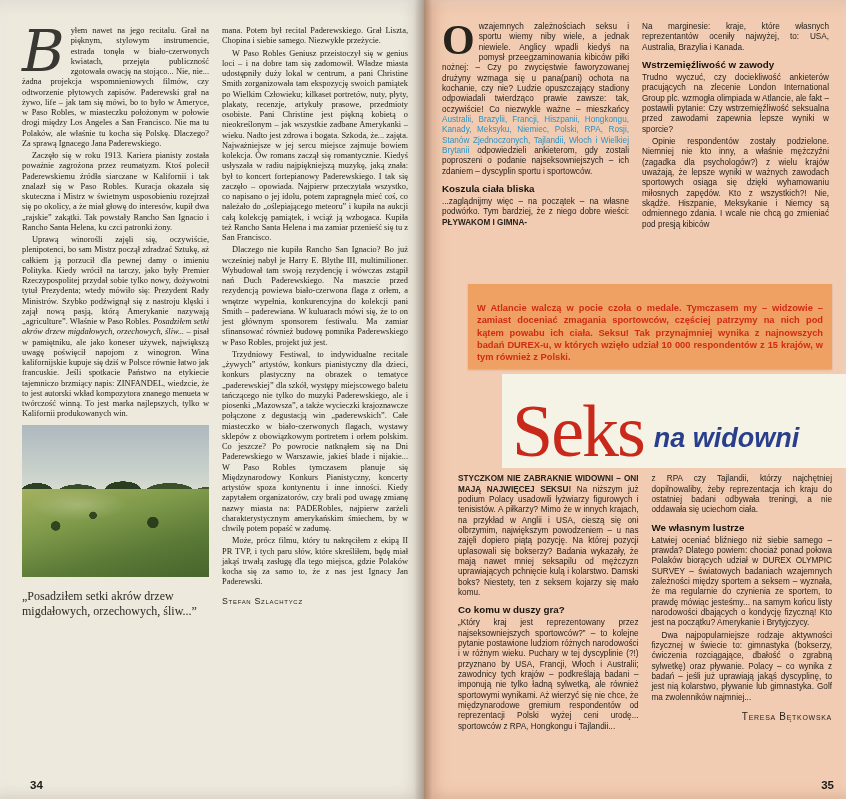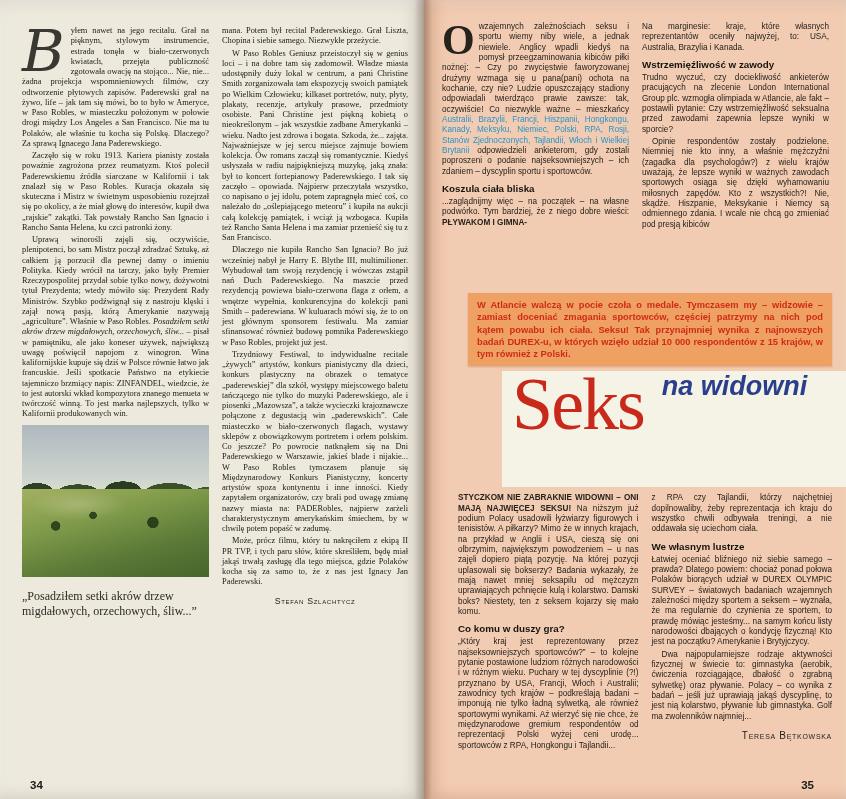--- a/index.html
+++ b/index.html
@@ -28,39 +28,39 @@
       radial-gradient(ellipse 42px 16px at 79% 60%, #3a5029 59%, transparent 60%),
       radial-gradient(ellipse 30px 12px at 100% 64%, #44552c 59%, transparent 60%); }
   .photo-field { position:absolute; left:0; top:64px; width:100%; height:88px;
       background:
       radial-gradient(circle 5px at 18% 42%, #31451f 90%, transparent 100%),
       radial-gradient(circle 4px at 38% 30%, #31451f 90%, transparent 100%),
       radial-gradient(circle 6px at 70% 38%, #2c3f1d 90%, transparent 100%),
       radial-gradient(ellipse 70px 22px at 30% 18%, rgba(225,225,190,0.30), transparent 70%),
       linear-gradient(165deg,#a3b161 0%, #7f9a4a 35%, #5a7836 70%, #47642c 100%); }
   .caption { font-family:"Liberation Serif", serif; font-size:12px; line-height:1.3; color:#2c2a25; margin-top:12px; }
-  .author-line { font-variant:small-caps; letter-spacing:0.7px; font-size:8.8px; text-align:center; margin-top:8px; color:#23211d; }
+  .author-line { font-variant:small-caps; letter-spacing:0.7px; font-size:8.8px; text-align:left; margin-top:8px; color:#23211d; }
   .pageno { position:absolute; bottom:8px; font-size:11.5px; font-weight:bold; color:#1d1b17; }
   .pageno-left { left:30px; }
-  .pageno-right { right:32px; }
+  .pageno-right { right:12px; }
 
   
   .rp-content { padding:22px 14px 0 18px; }
   .rp-cols { display:flex; gap:13px; }
   .rp-col { width:187px; }
   .rp-top { height:258px; overflow:hidden; }
   .rp-body { font-size:8.2px; line-height:1.26; text-align:justify; color:#26221c; margin-bottom:2px; }
   .dropcap-o { float:left; font-family:"Liberation Serif", serif; font-weight:bold; font-size:42px; line-height:33px; padding:2px 4px 0 0; color:#26221c; }
   .rp-heading { font-size:9.8px; font-weight:bold; color:#17140f; margin:6px 0 3px; }
   .countries { color:#2a93c5; }
   .bold-caps { font-weight:bold; }
-  .hl-box { margin:13px 0 5px 26px; background:#efa063; padding:6px 9px 6px 9px;
+  .hl-box { margin:4px 0 5px 26px; background:#efa063; padding:18px 9px 6px 9px;
             box-shadow:0 1px 2px rgba(120,60,20,0.25); }
   .hl-box p { font-size:9.3px; font-weight:bold; line-height:1.32; color:#cf2c15; text-align:justify; }
-  .title-row { margin:2px -14px 6px 60px; background:#f5f2e6; height:116px; display:flex; padding:0 12px 4px 10px;gap:8px; }
+  .title-row { margin:2px -14px 6px 60px; background:#f5f2e6; height:94px; display:flex; align-items:flex-end; padding:0 12px 4px 10px; }
   .title-main { font-family:"Liberation Serif", serif; font-size:74px; line-height:0.9; color:#c9291a; letter-spacing:-2px; }
   .title-sub { font-size:27px; font-weight:bold; font-style:italic; color:#2a3f8c; margin:0 0 10px 10px; }
   .rp-bottom { height:336px; overflow:hidden; margin-top:2px;margin-left:16px; }
   .rp-author { font-variant:small-caps; letter-spacing:0.7px; font-size:10px; text-align:right; margin-top:8px; color:#26221c; }
 </style>
 </head>
 <body>
 
 <div class="spread">
 
@@ -121,24 +121,24 @@
         <span class="title-sub">na widowni</span>
       </div>
 
       <div class="rp-cols rp-bottom">
         <div class="rp-col">
           <p class="rp-body"><span class="bold-caps">STYCZKOM NIE ZABRAKNIE WIDOWNI – ONI MAJĄ NAJWIĘCEJ SEKSU!</span><span> Na niższym już podium Polacy usadowili łyżwiarzy figurowych i tenisistów. A piłkarzy? Mimo że w innych krajach, na przykład w Anglii i USA, cieszą się oni olbrzymim, największym powodzeniem – u nas zajęli dopiero piątą pozycję. Na której pozycji uplasowali się bokserzy? Badania wykazały, że mają nawet mniej seksapilu od mężczyzn uprawiających pchnięcie kulą i kolarstwo. Damski boks? Niestety, ten z seksem kojarzy się mało komu.</span></p>
           <h3 class="rp-heading">Co komu w duszy gra?</h3>
           <p class="rp-body">„Który kraj jest reprezentowany przez najseksowniejszych sportowców?” – to kolejne pytanie postawione ludziom różnych narodowości i w różnym wieku. Puchary w tej dyscyplinie (?!) przyznano by USA, Francji, Włoch i Australii; zawodnicy tych krajów – podkreślają badani – imponują nie tylko ładną sylwetką, ale również sportowymi wynikami. Aż wierzyć się nie chce, że międzynarodowe gremium respondentów od reprezentacji Polski wyżej ceni urodę... sportowców z RPA, Hongkongu i Tajlandii...</p>
         </div>
         <div class="rp-col">
-          <p class="rp-body">z RPA czy Tajlandii, którzy najchętniej dopilnowaliby, żeby reprezentacja ich kraju do wszystko chwili odbywała treningi, a nie oddawała się uciechom ciała.</p>
+          <p class="rp-body">z RPA czy Tajlandii, którzy najchętniej dopilnowaliby, żeby reprezentacja ich kraju do ostatniej badani odbywała treningi, a nie oddawała się uciechom ciała.</p>
           <h3 class="rp-heading">We własnym lustrze</h3>
           <p class="rp-body">Łatwiej oceniać bliźniego niż siebie samego – prawda? Dlatego powiem: chociaż ponad połowa Polaków biorących udział w DUREX OLYMPIC SURVEY – światowych badaniach wzajemnych zależności między sportem a seksem – wyznała, że ma regularnie do czynienia ze sportem, to prawdę mówiąc jesteśmy... na samym końcu listy narodowości dbających o kondycję fizyczną! Kto jest na początku? Amerykanie i Brytyjczycy.</p>
-          <p class="rp-body indent">Dwa najpopularniejsze rodzaje aktywności fizycznej w świecie to: gimnastyka (aerobik, ćwiczenia rozciągające, dbałość o zgrabną sylwetkę) oraz pływanie. Polacy – co wynika z badań – jeśli już uprawiają jakąś dyscyplinę, to jest nią kolarstwo, pływanie lub gimnastyka. Golf ma zwolenników najmniej...</p>
+          <p class="rp-body indent">Dwa najpopularniejsze rodzaje aktywności fizycznej w świecie to: gimnastyka (bokserzy, ćwiczenia rozciągające, dbałość o zgrabną sylwetkę) oraz pływanie. Polacy – co wynika z badań – jeśli już uprawiają jakąś dyscyplinę, to jest nią kolarstwo, pływanie lub gimnastyka. Golf ma zwolenników najmniej...</p>
           <p class="rp-author">Teresa Bętkowska</p>
         </div>
       </div>
 
     </div>
     <div class="pageno pageno-right">35</div>
   </div>
 
   <div class="gutter"></div>
 </div>

